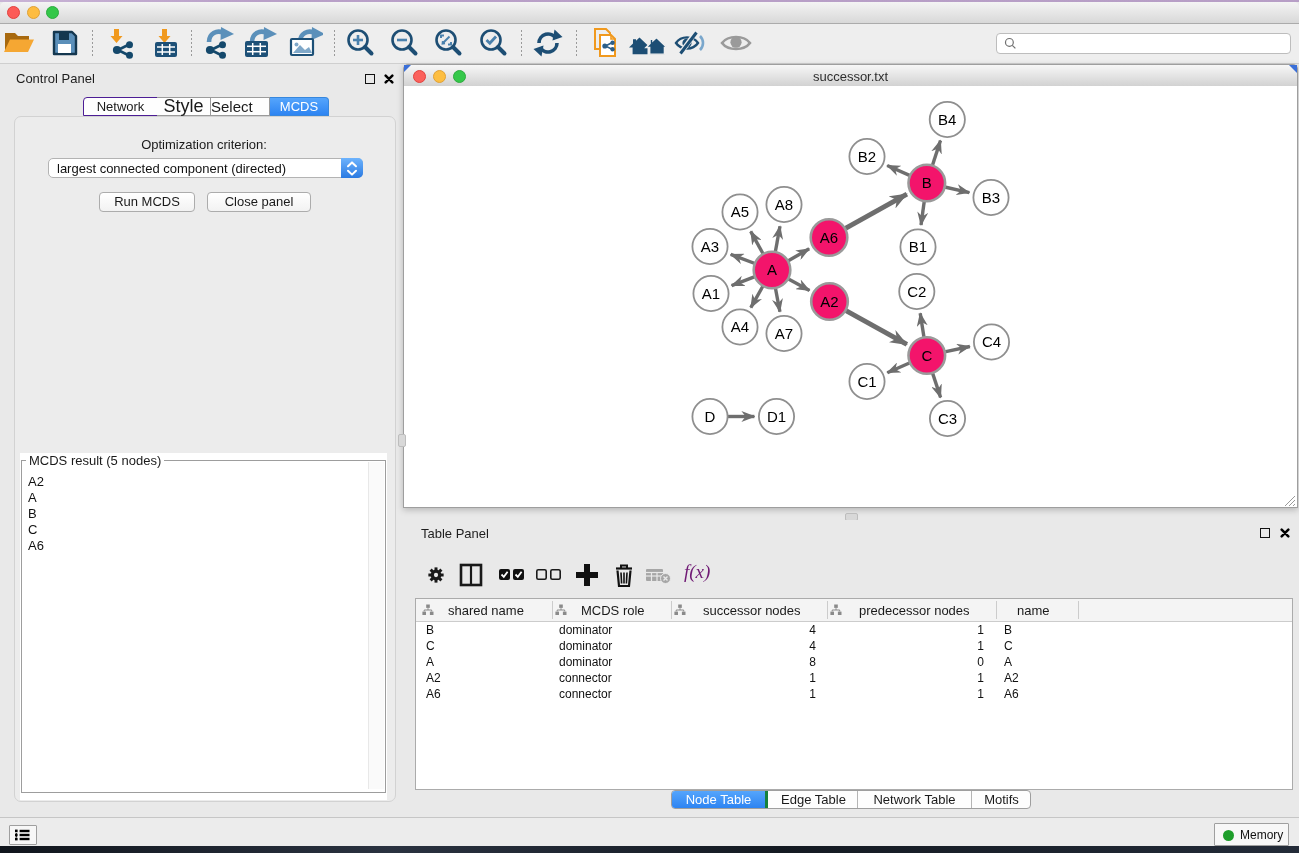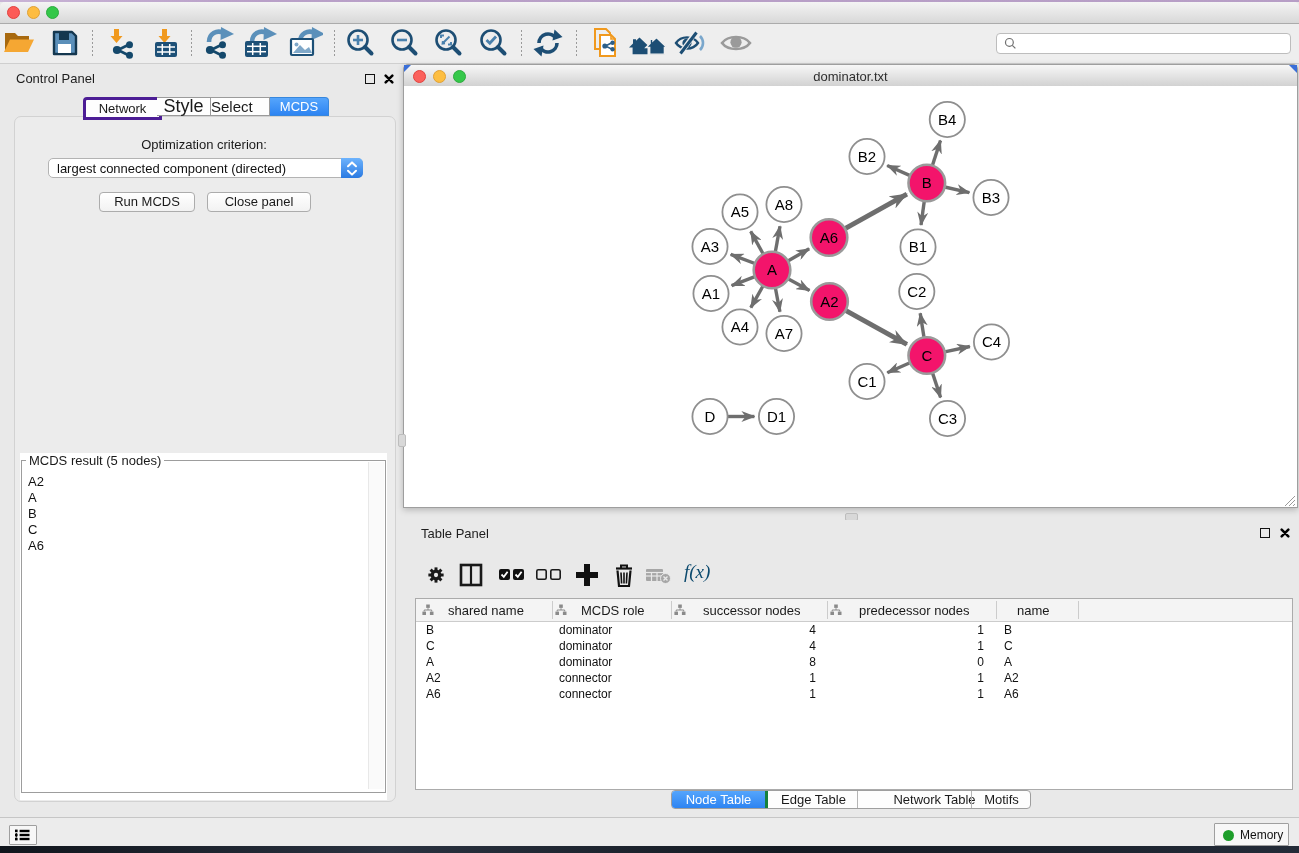--- a/index.html
+++ b/index.html
@@ -223,21 +223,21 @@
 
 <div class="abs" id="cpanel" style="left:6px;top:64px;width:402px;height:753px;background:#e9e9e9;">
   <div class="abs" style="left:10px;top:7px;font-size:13px;color:#1e1e1e;">Control Panel</div>
   <div class="abs" style="left:359px;top:10px;width:8px;height:8px;border:1.5px solid #111;"></div>
   <svg class="abs" style="left:378px;top:9.5px;" width="10" height="10" viewBox="0 0 12 12">
       <path d="M2,2 L10,10 M10,2 L2,10" stroke="#000" stroke-width="3" stroke-linecap="round"></path>
     </svg>
 
   <div class="abs" style="left:8px;top:52px;width:380px;height:684px;background:#ececec;border:1px solid #d2d2d2;border-radius:7px;"></div>
 
-  <div class="abs" style="left:77px;top:33px;width:73px;height:17px;background:#fefefe;border:3px solid #4c1d95;border-radius:4px 0 0 0;text-align:center;font-size:13px;color:#1a1a1a;line-height:17px;">Network</div>
+  <div class="abs" style="left:77px;top:33px;width:73px;height:17px;background:#fefefe;border:1px solid #4c1d95;border-radius:4px 0 0 0;text-align:center;font-size:13px;color:#1a1a1a;line-height:17px;">Network</div>
   <div class="abs" style="left:151px;top:33px;width:53px;height:17px;background:#fefefe;border:1px solid #9b9b9b;border-left:none;text-align:center;font-size:18px;color:#1a1a1a;line-height:17px;">Style</div>
   <div class="abs" style="left:205px;top:33px;width:58px;height:17px;background:#fefefe;border:1px solid #9b9b9b;border-left:none;text-align:left;font-size:15px;color:#1a1a1a;line-height:17px;">Select</div>
   <div class="abs" style="left:264px;top:33px;width:58px;height:17px;background:linear-gradient(#55a5fc,#2d84f2);border:1px solid #3787dd;border-left:none;border-radius:0 4px 0 0;text-align:center;font-size:13px;color:#fff;line-height:17px;">MCDS</div>
 
   <div class="abs" style="left:42px;top:94px;width:313px;height:18px;background:#fff;border:1px solid #b3b3b3;border-radius:5px;">
     <div class="abs" style="left:8px;top:2px;font-size:13px;color:#111;">largest connected component (directed)</div>
     <div class="abs" style="left:292px;top:-1px;width:22px;height:20px;background:linear-gradient(#6db3fd,#2a7ae2);border-radius:0 5px 5px 0;">
       <svg class="abs" style="left:5px;top:2.5px;" width="12" height="15" viewBox="0 0 12 15">
           <path d="M2,5.2 L6,1.4 L10,5.2" fill="none" stroke="#fff" stroke-width="2" stroke-linecap="round" stroke-linejoin="round"></path>
           <path d="M2,9.8 L6,13.6 L10,9.8" fill="none" stroke="#fff" stroke-width="2" stroke-linecap="round" stroke-linejoin="round"></path>
@@ -255,21 +255,21 @@
   <div class="abs" style="left:362px;top:398px;width:15px;height:327px;background:#fafafa;border-left:1px solid #e8e8e8;"></div>
   <div class="abs" style="left:20px;top:389px;background:#fff;padding:0 3px;font-size:13px;color:#1a1a1a;">MCDS result (5 nodes)</div>
   <div class="abs" style="left:22px;top:410px;font-size:13px;color:#111;line-height:16px;">A2<br>A<br>B<br>C<br>A6</div>
 </div>
 
 <div class="abs" id="gwin" style="left:403px;top:64px;width:895px;height:445px;filter:drop-shadow(0 2px 3px rgba(0,0,0,0.22));">
   <div class="abs" style="left:0;top:0;width:893px;height:21px;background:linear-gradient(#f7f7f7,#d2d2d2);border:1px solid #9e9e9e;border-radius:5px 5px 0 0;">
     <div class="abs" style="left:9px;top:5px;width:11px;height:11px;border-radius:50%;background:#fb615c;border:0.5px solid #e2423e;"></div>
     <div class="abs" style="left:29px;top:5px;width:11px;height:11px;border-radius:50%;background:#fdbe41;border:0.5px solid #e0a135;"></div>
     <div class="abs" style="left:49px;top:5px;width:11px;height:11px;border-radius:50%;background:#35c84a;border:0.5px solid #2dab3f;"></div>
-    <div class="abs" style="left:0;top:4px;width:893px;text-align:center;font-size:13px;color:#2e2e2e;">dominator.txt</div>
+    <div class="abs" style="left:0;top:4px;width:893px;text-align:center;font-size:13px;color:#2e2e2e;">successor.txt</div>
     <svg class="abs" style="right:0;top:0;" width="9" height="9" viewBox="0 0 9 9">
         <path d="M9,0 L9,8 L1,0 Z" fill="#3a6fd8"></path>
       </svg>
     <svg class="abs" style="left:0;top:0;" width="8" height="8" viewBox="0 0 8 8">
         <path d="M0,0 L7,0 L0,7 Z" fill="#3a6fd8"></path>
       </svg>
   </div>
   <div class="abs" style="left:0;top:22px;width:893px;height:421px;background:#fff;border:1px solid #9e9e9e;border-top:none;">
     <svg class="abs" style="left:0;top:0;" width="893" height="421" viewBox="0 0 893 421" id="graphsvg">
       <defs>
@@ -430,21 +430,21 @@
 <g stroke="#e9e9e9" stroke-width="1.2">
           <line x1="2" y1="10.5" x2="19" y2="10.5"></line>
           <line x1="2" y1="14" x2="19" y2="14"></line>
           <line x1="7.5" y1="10.5" x2="7.5" y2="19"></line>
           <line x1="13" y1="10.5" x2="13" y2="19"></line>
         </g>
 <circle cx="21.5" cy="16.5" r="5" fill="#a6a6a6" stroke="#e9e9e9" stroke-width="1"></circle>
 <path d="M19.5,14.5 L23.5,18.5 M23.5,14.5 L19.5,18.5" stroke="#e9e9e9" stroke-width="1.4"></path>
 </svg>
     </div>
-  <div class="abs" style="left:281px;top:41px;font-family:'Liberation Serif',serif;font-style:italic;font-size:19px;color:#0c4a6e;">f(x)</div>
+  <div class="abs" style="left:281px;top:41px;font-family:'Liberation Serif',serif;font-style:italic;font-size:19px;color:#701a75;">f(x)</div>
 
   <div class="abs" style="left:12px;top:78px;width:876px;height:190px;background:#fff;border:1px solid #ababab;">
     <div class="abs" id="thead" style="left:0;top:0;width:876px;height:22px;background:#f4f4f4;border-bottom:1px solid #cccccc;font-size:13px;color:#1a1a1a;">
       <div class="abs" style="left:136px;top:2px;width:1px;height:18px;background:#cccccc;"></div>
       <div class="abs" style="left:255px;top:2px;width:1px;height:18px;background:#cccccc;"></div>
       <div class="abs" style="left:411px;top:2px;width:1px;height:18px;background:#cccccc;"></div>
       <div class="abs" style="left:580px;top:2px;width:1px;height:18px;background:#cccccc;"></div>
       <div class="abs" style="left:662px;top:2px;width:1px;height:18px;background:#cccccc;"></div>
       <svg class="abs" style="left:6px;top:5px;" width="12" height="12" viewBox="0 0 12 12">
           <g fill="#8a8a8a">
@@ -509,21 +509,21 @@
       <div class="abs" style="left:143px;top:66px;">connector</div>
       <div class="abs" style="left:330px;top:66px;width:70px;text-align:right;">1</div>
       <div class="abs" style="left:498px;top:66px;width:70px;text-align:right;">1</div>
       <div class="abs" style="left:588px;top:66px;">A6</div>
       </div>
   </div>
 
   <div class="abs" style="left:268px;top:269.5px;width:358px;height:17px;background:#fdfdfd;border:1px solid #9e9e9e;border-radius:4px;overflow:hidden;font-size:13px;line-height:17px;text-align:center;">
     <div class="abs" style="left:0;top:0;width:93px;height:17px;background:linear-gradient(#55a5fc,#2d84f2);color:#fff;">Node Table</div>
     <div class="abs" style="left:93px;top:0;width:91px;height:17px;border-left:3px solid #15803d;color:#1a1a1a;">Edge Table</div>
-    <div class="abs" style="left:185px;top:0;width:113px;height:17px;border-left:1px solid #b5b5b5;color:#1a1a1a;padding-left:20px;">Network Table</div>
+    <div class="abs" style="left:185px;top:0;width:113px;height:17px;border-left:1px solid #b5b5b5;color:#1a1a1a;">Network Table</div>
     <div class="abs" style="left:299px;top:0;width:59px;height:17px;border-left:1px solid #b5b5b5;color:#1a1a1a;">Motifs</div>
   </div>
 
 </div>
 
 <div class="abs" style="left:0;top:817px;width:1299px;height:29px;background:#ececec;border-top:1px solid #c6c6c6;">
   <div class="abs" style="left:9px;top:7px;width:26px;height:18px;background:#f7f7f7;border:1px solid #9f9f9f;border-radius:1px;">
     <svg class="abs" style="left:5px;top:3px;" width="16" height="12" viewBox="0 0 16 12">
         <g fill="#000">
           <rect x="0" y="0.6" width="2.6" height="2.6"></rect>

